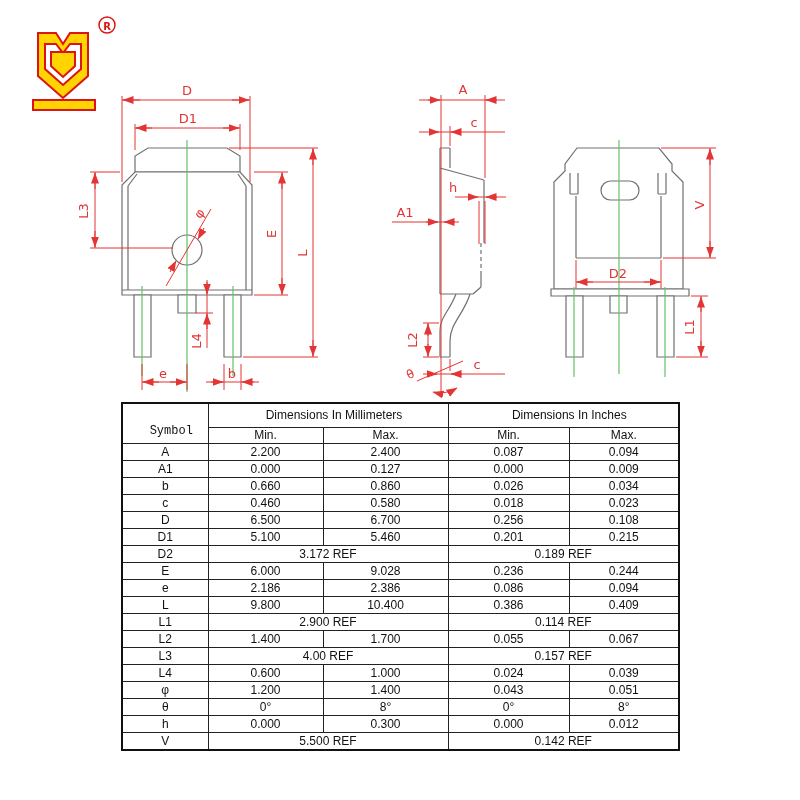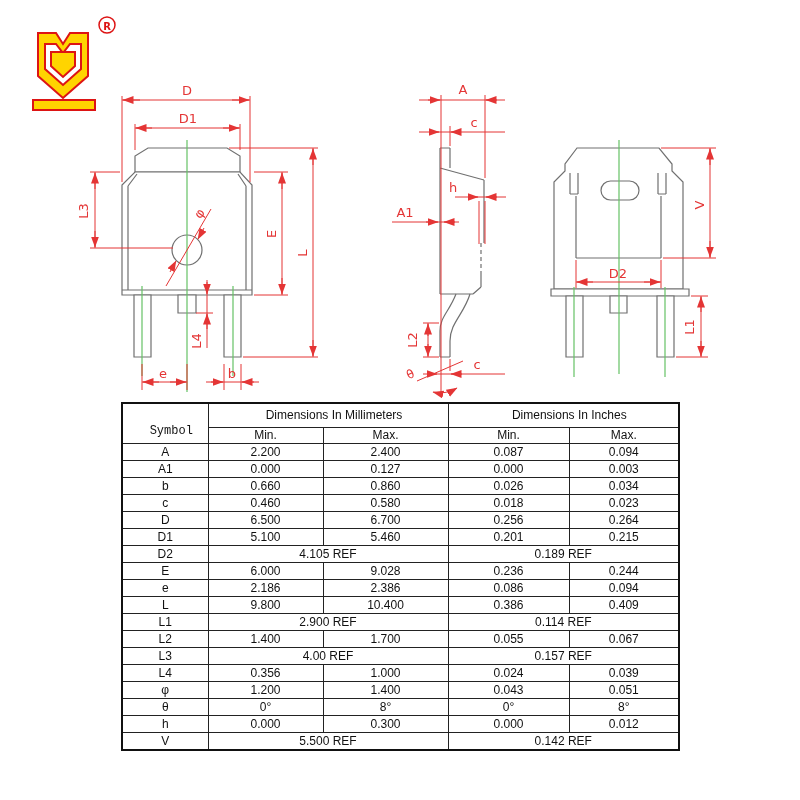--- a/index.html
+++ b/index.html
@@ -230,53 +230,53 @@
         <td>2.200</td>
         <td>2.400</td>
         <td>0.087</td>
         <td>0.094</td>
       </tr>
   <tr class="dr">
         <td>A1</td>
         <td>0.000</td>
         <td>0.127</td>
         <td>0.000</td>
-        <td>0.003</td>
+        <td>0.009</td>
       </tr>
   <tr class="dr">
         <td>b</td>
         <td>0.660</td>
         <td>0.860</td>
         <td>0.026</td>
         <td>0.034</td>
       </tr>
   <tr class="dr">
         <td>c</td>
         <td>0.460</td>
         <td>0.580</td>
         <td>0.018</td>
         <td>0.023</td>
       </tr>
   <tr class="dr">
         <td>D</td>
         <td>6.500</td>
         <td>6.700</td>
         <td>0.256</td>
-        <td>0.264</td>
+        <td>0.108</td>
       </tr>
   <tr class="dr">
         <td>D1</td>
         <td>5.100</td>
         <td>5.460</td>
         <td>0.201</td>
         <td>0.215</td>
       </tr>
   <tr class="dr">
         <td>D2</td>
-        <td colspan="2">4.105 REF</td>
+        <td colspan="2">3.172 REF</td>
         <td colspan="2">0.189 REF</td>
       </tr>
   <tr class="dr">
         <td>E</td>
         <td>6.000</td>
         <td>9.028</td>
         <td>0.236</td>
         <td>0.244</td>
       </tr>
   <tr class="dr">
@@ -305,21 +305,21 @@
         <td>0.055</td>
         <td>0.067</td>
       </tr>
   <tr class="dr">
         <td>L3</td>
         <td colspan="2">4.00 REF</td>
         <td colspan="2">0.157 REF</td>
       </tr>
   <tr class="dr">
         <td>L4</td>
-        <td>0.356</td>
+        <td>0.600</td>
         <td>1.000</td>
         <td>0.024</td>
         <td>0.039</td>
       </tr>
   <tr class="dr">
         <td>φ</td>
         <td>1.200</td>
         <td>1.400</td>
         <td>0.043</td>
         <td>0.051</td>

